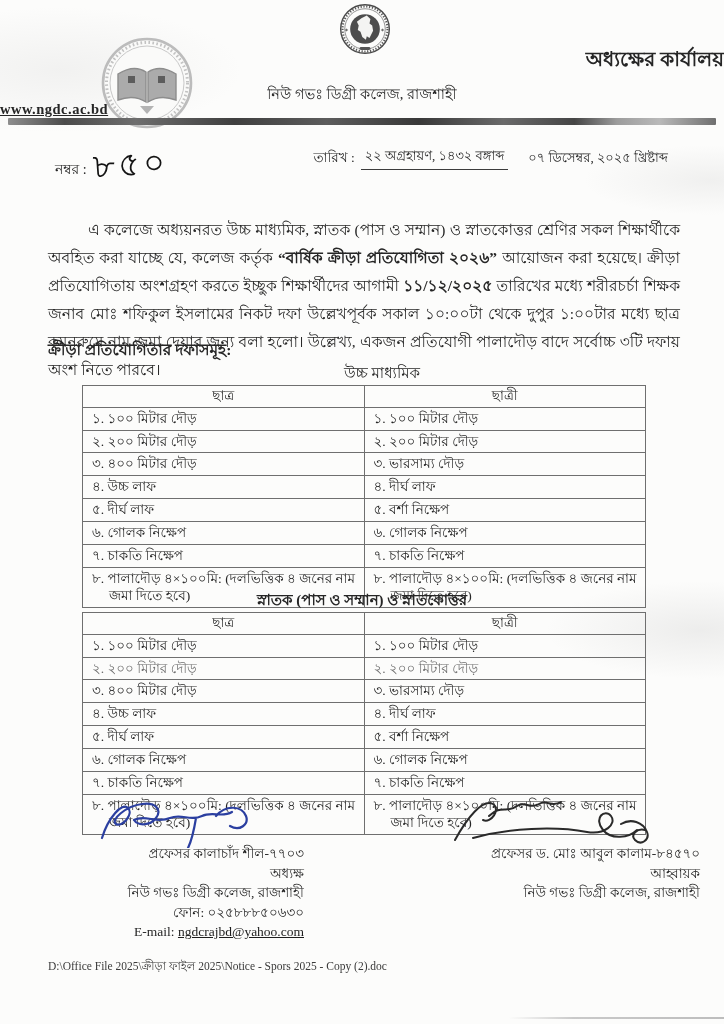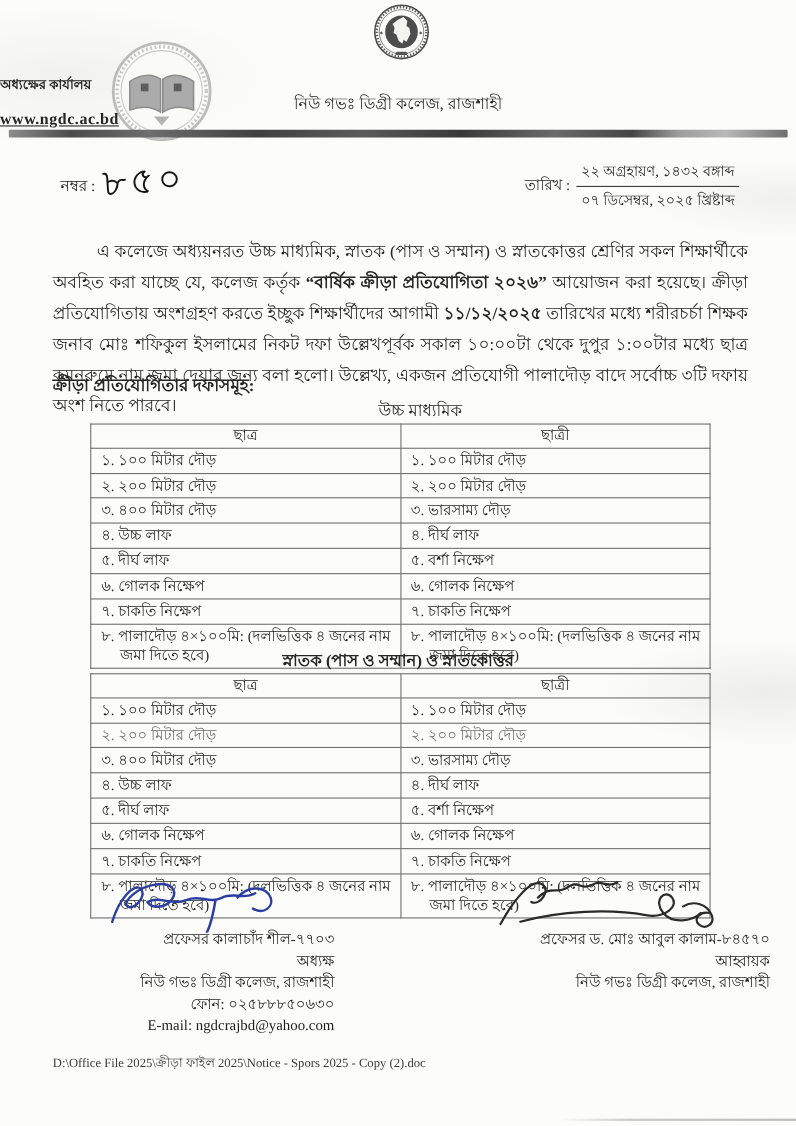--- a/index.html
+++ b/index.html
@@ -16,40 +16,40 @@
       radial-gradient(ellipse 260px 90px at 60px 70px, rgba(185,185,185,0.16), transparent 70%),
       radial-gradient(ellipse 180px 50px at 710px 180px, rgba(185,185,185,0.18), transparent 70%),
       #fcfcfb;
     overflow: hidden;
   }
   .bn { font-family: "Liberation Serif", "DejaVu Sans", serif; }
 
   
   .gov-seal { position: absolute; left: 338px; top: 2px; width: 54px; height: 54px; }
   .college-seal { position: absolute; left: 100px; top: 36px; width: 95px; height: 95px; }
-  .office-title { position: absolute; left: 0; right: 0; top: 68px; text-align: left;
-    font-size: 12px; font-weight: bold; }
+  .office-title { position: absolute; left: 0; right: 0; top: 44px; text-align: right;
+    font-size: 20px; font-weight: bold; }
   .college-name { position: absolute; left: 0; right: 0; top: 83px; text-align: center;
     font-size: 14.5px; }
   .website { position: absolute; left: 0; right: 0; top: 101px; text-align: left;
     font-size: 14.5px; font-weight: bold; letter-spacing: 0.5px; }
   .website span { text-decoration: underline; }
 
   .rule-band { position: absolute; left: 8px; right: 8px; top: 118px; height: 7px;
     background: linear-gradient(90deg,#8e8e8e 0%,#4b4b4b 8%,#6e6e6e 18%,#3f3f3f 32%,
       #5c5c5c 45%,#383838 58%,#6a6a6a 70%,#454545 80%,#9c9c9c 86%,#b9b9b9 92%,#6f6f6f 100%);
     border-radius: 1px; }
 
   
   .number-block { position: absolute; left: 55px; top: 158px; font-size: 14px; }
   .number-hand { position: absolute; left: 93px; top: 138px; font-size: 34px;
     color: #141414; transform: rotate(-4deg); letter-spacing: 3px; font-weight: 500; }
   .date-block { position: absolute; right: 52px; top: 146px; display: flex; align-items: center; }
   .date-label { font-size: 13.5px; margin-right: 6px; }
-  .date-frac { display: inline-flex; flex-direction: column; font-size: 13px; text-align: left; }
+  .date-frac { display: inline-flex; flex-direction: row; font-size: 13px; text-align: left; gap: 16px; }
   .date-top { border-bottom: 1.2px solid #3c3c3c; padding: 0 4px 2px 4px; }
   .date-bottom { padding: 2px 4px 0 4px; }
 
   
   .notice-title { position: absolute; left: 0; right: 0; top: 188px; text-align: center;
     font-size: 17.5px; font-weight: bold; }
   .body-text { position: absolute; left: 48px; top: 216px; width: 632px;
     font-size: 15.5px; line-height: 28px; text-align: justify; text-indent: 40px; }
   .section-heading { position: absolute; left: 48px; top: 338px; font-size: 15.5px; font-weight: bold; }
 
@@ -65,21 +65,21 @@
   table.events th { font-weight: normal; text-align: center; padding: 1px 6px 2px; height: 19px; }
   table.events td { padding: 2px 8px 2px 26px; text-indent: -17px; height: 19px; }
   .faded td { color: #6e6e6e; }
 
   
   .sig-block { position: absolute; text-align: right; font-size: 13.5px; line-height: 19.5px; }
   .sig-left { left: 58px; top: 796px; width: 246px; }
   .sig-right { left: 408px; top: 790px; width: 292px; }
   .sig-scribble { display: block; margin: 0 auto -4px; }
   .sig-left .sig-scribble { margin-left: 38px; }
-  .email a, .email span.addr { color: #1d1d1d; margin-top: 48px; }
+  .email a, .email span.addr { text-decoration: underline; color: #1d1d1d; margin-top: 48px; }
   .email { font-family: "Liberation Serif", serif; }
 
   
   .footer-path { position: absolute; left: 48px; top: 958px; font-size: 11.5px; color: #3a3a3a; }
   .scan-edge { position: absolute; right: 0; bottom: 5px; width: 215px; height: 2px;
     background: linear-gradient(90deg, transparent, #c9c9c9 30%, #bdbdbd); }
 </style>
 </head>
 <body>
 

